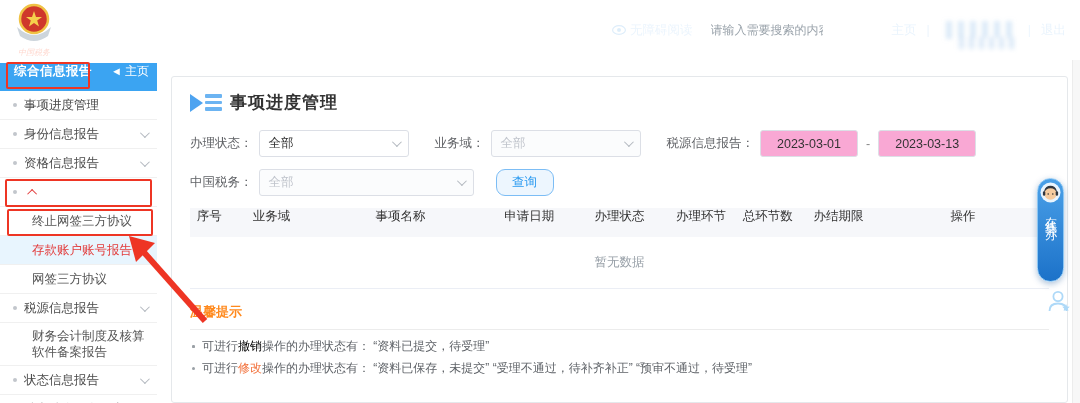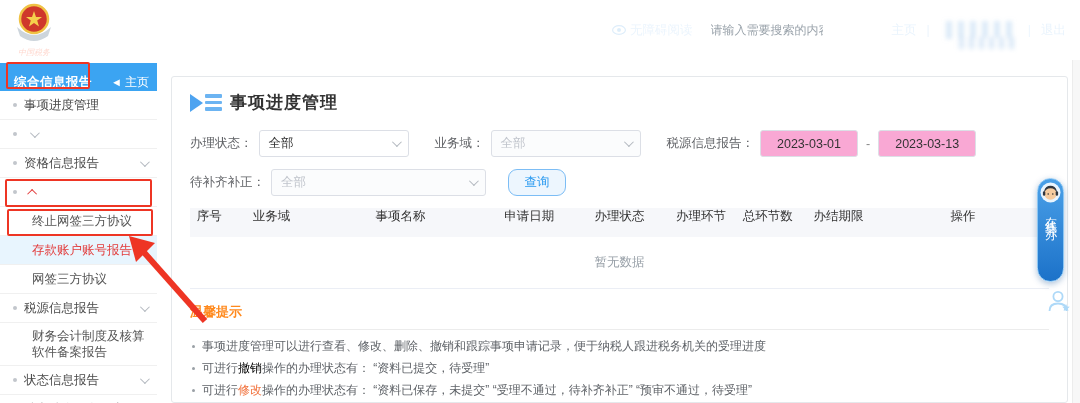--- a/index.html
+++ b/index.html
@@ -27,21 +27,21 @@
     background:repeating-linear-gradient(90deg,rgba(255,255,255,.85) 0 6px,rgba(210,228,245,.8) 6px 12px);
     filter:blur(2px); }
   .blur-block::after { content:""; position:absolute; left:14px; top:16px; width:64px; height:12px;
     background:repeating-linear-gradient(90deg,rgba(255,255,255,.8) 0 5px,rgba(205,225,244,.75) 5px 10px); filter:blur(1px); }
 
   
   .body-wrap { display:flex; height:343px; }
 
   
   .sidebar { width:157px; flex:0 0 auto; padding-top:3px; background:#fff; }
-  .side-head { height:28px; background:#3ba4f2; display:flex; align-items:flex-end; justify-content:space-between; padding:0 8px 0 14px; }
+  .side-head { height:28px; background:#3ba4f2; display:flex; align-items:flex-start; justify-content:space-between; padding:0 8px 0 14px; }
   .side-head-title { color:#fff; font-size:12.5px; font-weight:bold; letter-spacing:.5px; }
   .side-home { color:#fff; font-size:12px; display:flex; align-items:center; gap:3px; cursor:pointer; }
   .back-icon { font-size:11px; line-height:1; }
   .side-item { position:relative; display:flex; align-items:center; min-height:29px; padding:5px 10px 5px 24px;
     font-size:12.5px; color:#4a4a4a; border-bottom:1px solid #f0f0f0; cursor:pointer; line-height:16px; }
   .side-item .dot { position:absolute; left:13px; top:50%; margin-top:-2px; width:4px; height:4px; border-radius:50%; background:#c2c6cc; }
   .side-item.sub { padding-left:32px; color:#555; }
   .side-item .lbl { flex:1; }
   .side-item.active { color:#e23c3c; }
   .side-item.active .chev { border-color:#e23c3c; }
@@ -150,20 +150,21 @@
           <span>主页</span>
         </span>
       </div>
       <nav id="side-items">
           <div class="side-item">
             <span class="dot"></span>
             <span class="lbl">事项进度管理</span>
           </div>
           <div class="side-item">
             <span class="dot"></span>
+            <span class="lbl">身份信息报告</span>
             <span class="chev down"></span>
           </div>
           <div class="side-item">
             <span class="dot"></span>
             <span class="lbl">资格信息报告</span>
             <span class="chev down"></span>
           </div>
           <div class="side-item active">
             <span class="dot"></span>
             <span class="chev up"></span>
@@ -225,21 +226,21 @@
               <span>全部</span>
               <span class="chev"></span>
             </span>
             <span class="gap"></span>
             <span class="f-label">税源信息报告：</span>
             <span class="date-box">2023-03-01</span>
             <span class="date-sep">-</span>
             <span class="date-box">2023-03-13</span>
           </div>
           <div class="f-row">
-            <span class="f-label">待补齐补正：</span>
+            <span class="f-label">中国税务：</span>
             <span class="sel w215 disabled">
               <span>全部</span>
               <span class="chev"></span>
             </span>
             <button class="query-btn">查询</button>
           </div>
         </div>
 
         <div class="table">
           <div class="thead" id="table-head">
@@ -253,21 +254,21 @@
               <div class="th" style="width: 9%;">办结期限</div>
               <div class="th" style="width: 20%;">操作</div>
             </div>
           <div class="tempty">暂无数据</div>
         </div>
 
         <div class="tips">
           <div class="tips-title">温馨提示</div>
           <hr class="tips-hr">
           <ul class="tips-list" id="tips-list">
-              <li><span class="dot"></span><span>事项进度管理可以进行查看、修改、删除、撤销和跟踪事项申请记录，便于纳税人跟进税务机关的受理进度</span></li>
+              <li><span class="dot"></span></li>
               <li><span class="dot"></span><span>可进行</span><span class="kw-blue">撤销</span><span>操作的办理状态有： “资料已提交，待受理”</span></li>
               <li><span class="dot"></span><span>可进行</span><span class="kw-orange">修改</span><span>操作的办理状态有： “资料已保存，未提交” “受理不通过，待补齐补正” “预审不通过，待受理”</span></li>
             </ul>
         </div>
 
       </div>
     </main>
   </div>
 
   <div class="scroll-strip"></div>

